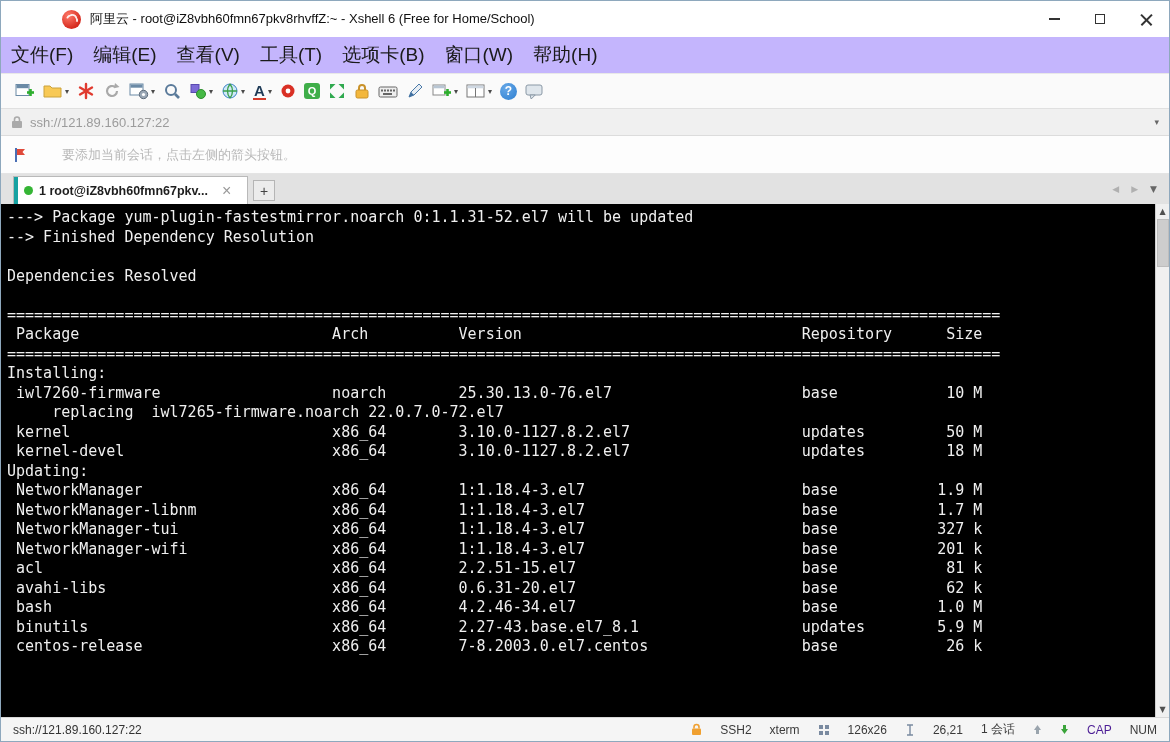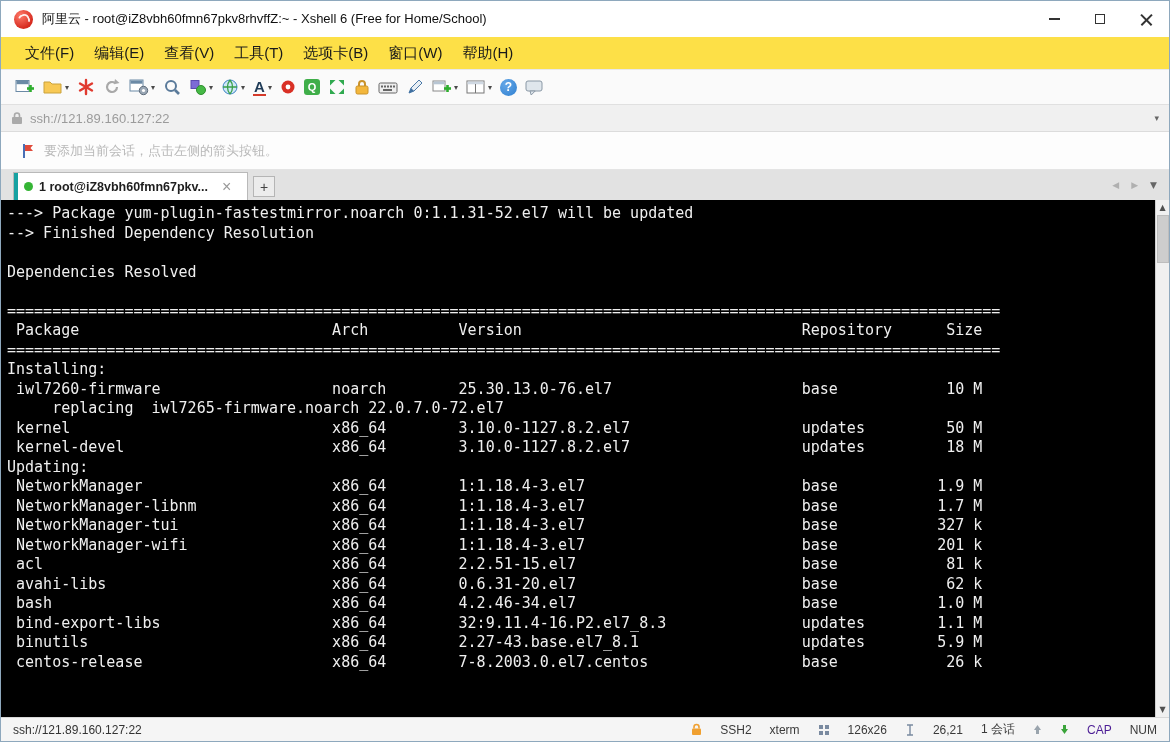--- a/index.html
+++ b/index.html
@@ -1,51 +1,51 @@
 <!DOCTYPE html>
 <html><head>
 <meta charset="utf-8">
 <style>
   * { margin:0; padding:0; box-sizing:border-box; }
   html,body { width:1170px; height:742px; overflow:hidden; }
   body { font-family:"Liberation Sans","DejaVu Sans",sans-serif; font-size:13px; color:#222; background:#fff; }
   .window { width:1170px; height:742px; border:1px solid #8ea8bd; display:flex; flex-direction:column; background:#fff; }
 
   
-  .titlebar { flex:0 0 36px; display:flex; align-items:center; background:#fff; }
+  .titlebar { flex:0 0 36px; display:flex; align-items:center; background:#fff;padding-left:48px; }
   .logo { width:19px; height:19px; border-radius:50%; margin:0 9px 0 13px; background:radial-gradient(circle at 35% 30%, #ff7a6a, #d62b1f 70%); position:relative; }
   .logo::after { content:""; position:absolute; left:4px; top:4px; width:8px; height:8px; border-radius:50%; border:2px solid rgba(255,255,255,.9); border-bottom-color:transparent; border-left-color:transparent; transform:rotate(-25deg); }
   .title-text { font-size:13px; color:#101010; white-space:nowrap; }
   .win-controls { margin-left:auto; display:flex; height:100%; }
   .win-btn { width:46px; height:100%; display:flex; align-items:center; justify-content:center; }
   .glyph-min { width:11px; height:1.5px; background:#333; }
   .glyph-max { width:10px; height:10px; border:1.5px solid #333; }
   .glyph-close { position:relative; width:13px; height:13px; }
   .glyph-close::before,.glyph-close::after { content:""; position:absolute; left:-1px; top:6px; width:15px; height:1.5px; background:#333; }
   .glyph-close::before { transform:rotate(45deg); } .glyph-close::after { transform:rotate(-45deg); }
 
   
-  .menubar { flex:0 0 32px; display:flex; align-items:center; padding-left:14px; background:#fde047; font-size:15px; color:#1a1a1a; }
+  .menubar { flex:0 0 32px; display:flex; align-items:center; background:#c4b5fd; font-size:19px; color:#1a1a1a; }
   .menu-item { padding:5px 10px; white-space:nowrap; }
 
   
   .toolbar { flex:0 0 36px; display:flex; align-items:center; padding-left:10px; background:#fafafa; border-top:1px solid #e8e8e8; border-bottom:1px solid #e0e0e0; }
   .tb { display:flex; align-items:center; padding:2px 4px; height:30px; }
   .caret { font-size:8px; color:#4a4a4a; margin-left:2px; font-family:"DejaVu Sans",sans-serif; }
   .font-A { font-weight:bold; font-size:15px; color:#1f3b57; border-bottom:2px solid #d43a2a; line-height:1; padding:0 1px; }
   .q-badge { width:16px; height:16px; background:#3fae49; color:#fff; font-weight:bold; font-size:11px; display:flex; align-items:center; justify-content:center; border-radius:3px; }
   .help-badge { width:17px; height:17px; background:radial-gradient(circle at 35% 30%, #66a8e8, #2e7fd0); color:#fff; font-weight:bold; font-size:12px; display:flex; align-items:center; justify-content:center; border-radius:50%; }
 
   
   .addrbar { flex:0 0 27px; display:flex; align-items:center; background:#f0f0f0; border-bottom:1px solid #dcdcdc; padding:0 10px; }
   .addr-text { color:#9b9b9b; font-size:13px; margin-left:7px; flex:1; }
   .addr-caret { font-size:9px; color:#666; font-family:"DejaVu Sans",sans-serif; }
 
   
-  .noticebar { flex:0 0 38px; display:flex; align-items:center; background:#fdfdfd; border-bottom:1px solid #e4e4e4; padding:0 20px; }
+  .noticebar { flex:0 0 38px; display:flex; align-items:center; background:#fdfdfd; border-bottom:1px solid #e4e4e4; padding:0 12px;gap:26px; }
   .notice-text { color:#b9b9b9; font-size:13px; margin-left:9px; }
 
   
   .tabbar { flex:0 0 30px; display:flex; align-items:flex-end; background:#e2e2e2; padding-left:12px; }
   .tab { height:28px; display:flex; align-items:center; background:#fff; border:1px solid #b9b9b9; border-bottom:none; padding-right:8px; min-width:235px; }
   .tab-accent { width:4px; align-self:stretch; background:#17a2a2; }
   .tab-dot { width:9px; height:9px; border-radius:50%; background:#35b535; margin:0 6px 0 6px; flex:0 0 9px; }
   .tab-label { font-weight:bold; font-size:12.5px; color:#1e1e1e; white-space:nowrap; }
   .tab-close { margin-left:14px; color:#999; font-size:16px; line-height:1; }
   .tab-new { width:22px; height:21px; margin:0 0 3px 5px; background:#ececec; border:1px solid #b5b5b5; display:flex; align-items:center; justify-content:center; font-size:14px; color:#444; }
@@ -285,21 +285,20 @@
         <div class="tline"> kernel                             x86_64        3.10.0-1127.8.2.el7                   updates         50 M</div>
         <div class="tline"> kernel-devel                       x86_64        3.10.0-1127.8.2.el7                   updates         18 M</div>
         <div class="tline">Updating:</div>
         <div class="tline"> NetworkManager                     x86_64        1:1.18.4-3.el7                        base           1.9 M</div>
         <div class="tline"> NetworkManager-libnm               x86_64        1:1.18.4-3.el7                        base           1.7 M</div>
         <div class="tline"> NetworkManager-tui                 x86_64        1:1.18.4-3.el7                        base           327 k</div>
         <div class="tline"> NetworkManager-wifi                x86_64        1:1.18.4-3.el7                        base           201 k</div>
         <div class="tline"> acl                                x86_64        2.2.51-15.el7                         base            81 k</div>
         <div class="tline"> avahi-libs                         x86_64        0.6.31-20.el7                         base            62 k</div>
         <div class="tline"> bash                               x86_64        4.2.46-34.el7                         base           1.0 M</div>
-        <div class="tline"> bind-export-libs                   x86_64        32:9.11.4-16.P2.el7_8.3               updates        1.1 M</div>
         <div class="tline"> binutils                           x86_64        2.27-43.base.el7_8.1                  updates        5.9 M</div>
         <div class="tline"> centos-release                     x86_64        7-8.2003.0.el7.centos                 base            26 k</div>
       </div>
     <div class="scrollbar">
       <span class="sb-arrow">▲</span>
       <span class="sb-thumb"></span>
       <span class="sb-spacer"></span>
       <span class="sb-arrow">▼</span>
     </div>
   </div>

